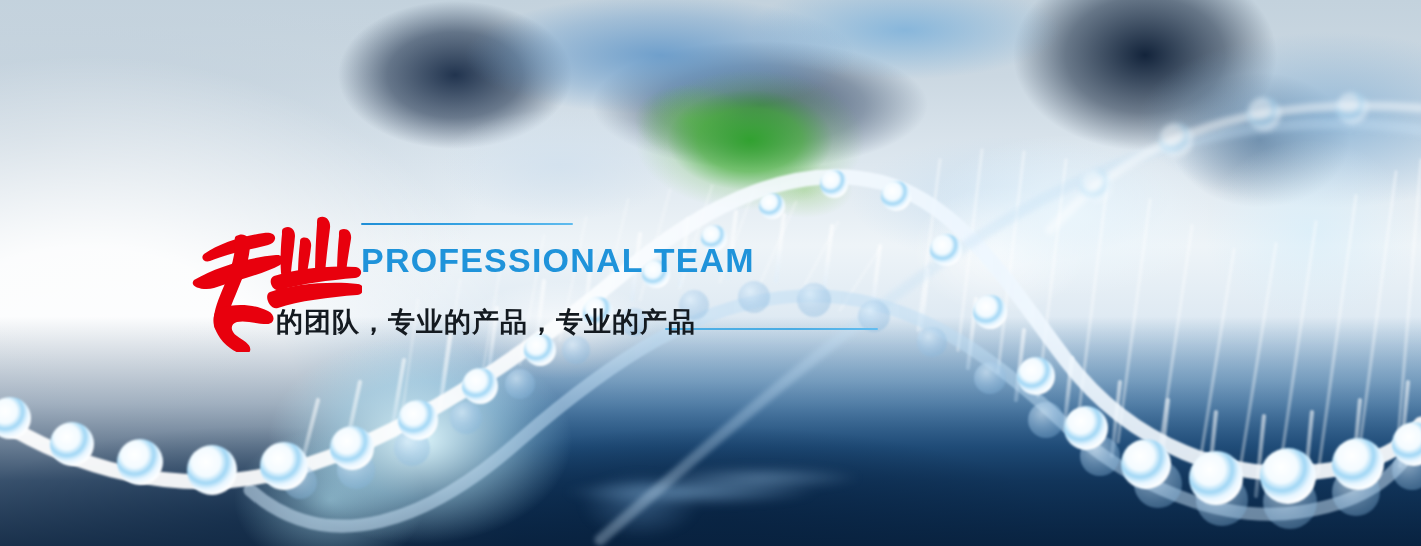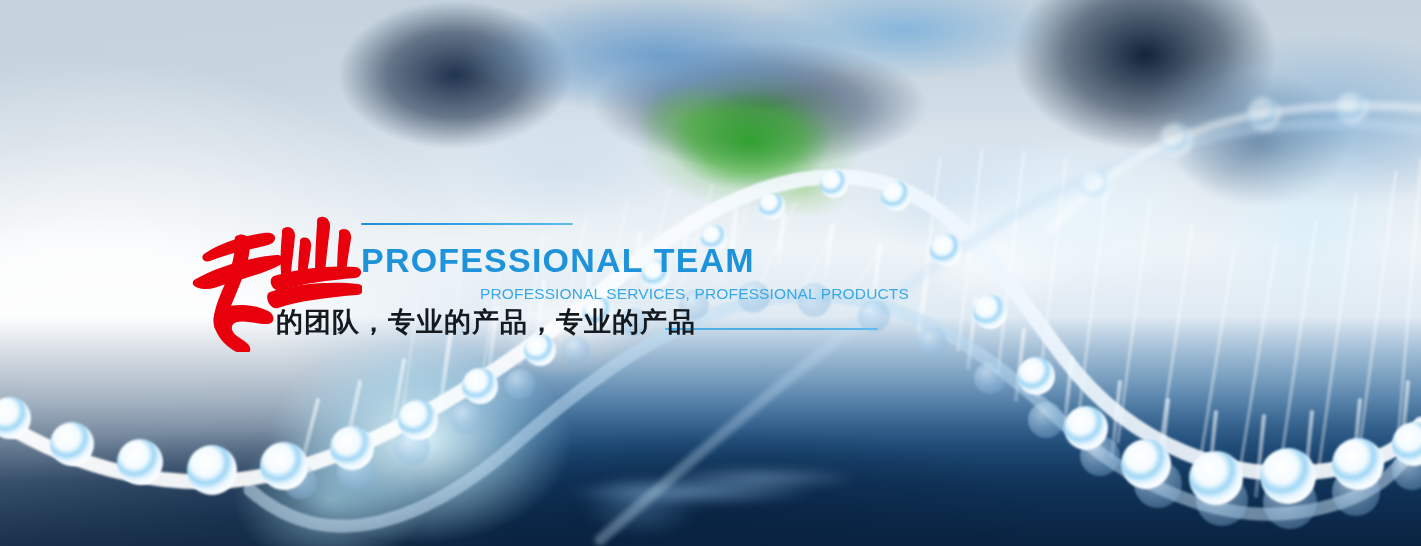--- a/index.html
+++ b/index.html
@@ -369,17 +369,16 @@
                    C140,85 108,89 88,96 C80,99 73,83 80,80 Z"></path>
         </g>
       </svg>
     </div>
 
     <div class="rule rule-top"></div>
     <div class="rule rule-bottom"></div>
 
     <div class="headline">PROFESSIONAL TEAM</div>
 
-    <div class="subline">PROFESSIONAL SERVICES, PROFESSIONAL PRODUCTS</div>
 
     <div class="cn-line">的团队，专业的产品，专业的产品</div>
   </div>
 </div>
 
 </body></html>

